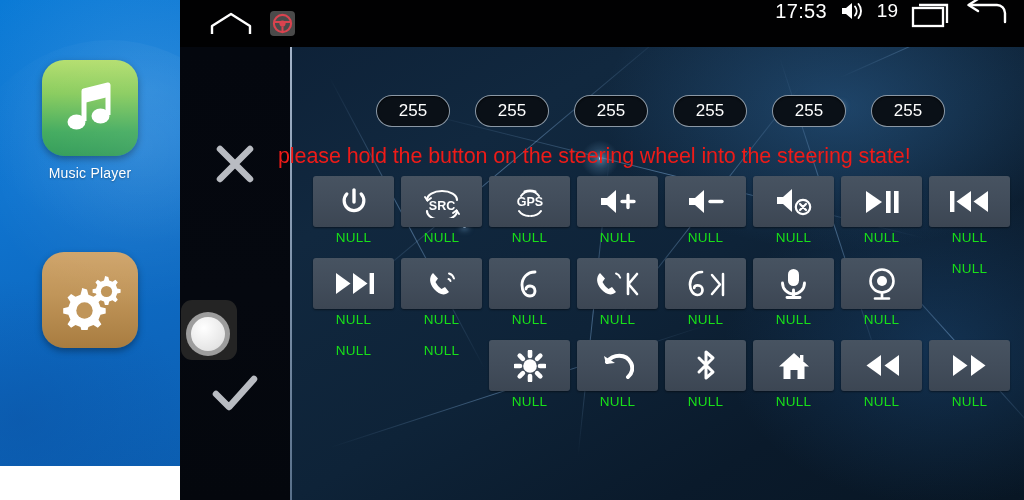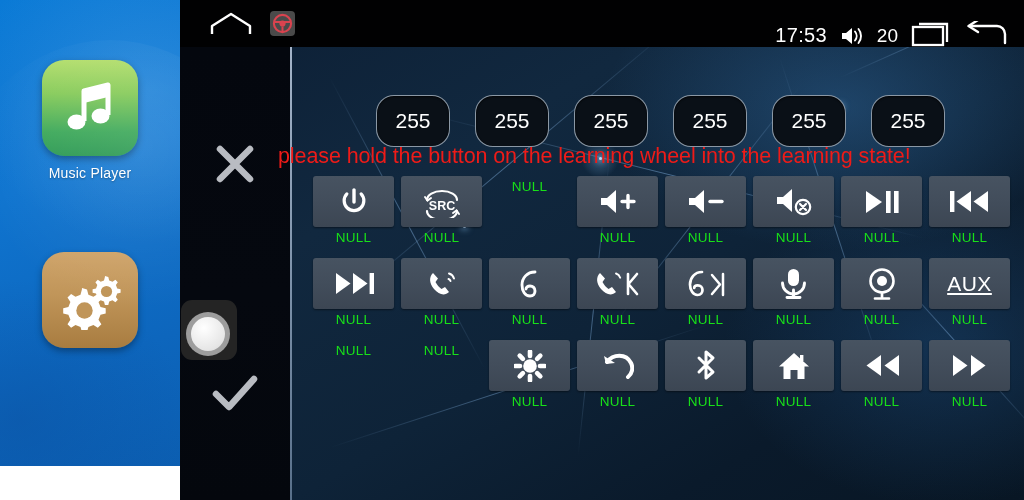--- a/index.html
+++ b/index.html
@@ -33,21 +33,21 @@
   .sb-white-strip{ position:absolute; left:0; bottom:0; width:180px; height:34px; background:#fff; }
 
   
   #main{ position:absolute; left:180px; top:0; width:844px; height:500px; background:#050a16; }
 
   
   #statusbar{ position:absolute; left:0; top:0; width:844px; height:47px; background:#010102; }
   #sb-home{ position:absolute; left:29px; top:12px; }
   #sb-wheel{ position:absolute; left:90px; top:11px; width:25px; height:25px;
              background:#4a4a4a; border-radius:4px; display:flex; align-items:center; justify-content:center; }
-  #sb-right{ position:absolute; right:16px; top:0; height:47px; display:flex; align-items:flex-end; gap:13px; }
+  #sb-right{ position:absolute; right:16px; top:0; height:47px; display:flex; align-items:flex-start; gap:13px; }
   #sb-time{ color:#fff; font-size:20px; letter-spacing:.3px; }
   #sb-vol{ color:#fff; font-size:19px; }
   .sb-ico{ display:flex; align-items:center; }
 
   
   #panel{
     position:absolute; left:0; top:47px; width:844px; height:453px;
     background:
       radial-gradient(circle 26px at 420px 112px, rgba(150,210,255,.30) 0%, rgba(150,210,255,0) 72%),
       radial-gradient(ellipse 330px 200px at 660px 60px, rgba(60,130,195,.34) 0%, rgba(60,130,195,0) 72%),
@@ -69,37 +69,37 @@
   
   #key-wrap{ position:absolute; left:-2px; top:252px; width:62px; height:62px; }
   #key-sq{ position:absolute; left:3px; top:1px; width:56px; height:60px; border-radius:11px; background:#242424; }
   #key-circle{ position:absolute; left:8px; top:13px; width:44px; height:44px; border-radius:50%;
                background:#9d9d9d; display:flex; align-items:center; justify-content:center; }
   #key-circle:after{ content:""; width:34px; height:34px; border-radius:50%;
                background:radial-gradient(circle at 38% 32%, #ffffff, #e6e6e6 70%, #d5d5d5 100%); }
 
   
   #pills{ position:absolute; left:0; top:0; width:844px; height:453px; }
-  .pill{ position:absolute; top:48px; width:74px; height:52px; border-radius:18px;
+  .pill{ position:absolute; top:48px; width:74px; height:32px; border-radius:18px;
          background:#0a1017; border:1px solid rgba(190,205,220,.72);
-         color:#fff; font-size:21px; display:flex; align-items:center; justify-content:center;
+         color:#fff; font-size:17px; display:flex; align-items:center; justify-content:center;
          box-shadow:inset 0 1px 2px rgba(0,0,0,.7); }
 
   
   #warn{ position:absolute; left:98px; top:97px; color:#ee1b18; font-size:21.5px;
          letter-spacing:-.1px; white-space:nowrap; }
 
   
   #grid{ position:absolute; left:133px; top:129px; width:705px; }
   .grid-row{ display:flex; gap:7px; margin-bottom:13px; }
   .cell{ width:81px; }
   .fbtn{ height:51px; border-radius:3px;
          background:linear-gradient(180deg,#475361 0%,#424d5b 50%,#3c4653 100%);
          display:flex; align-items:center; justify-content:center; color:#fff;
-         box-shadow:0 1px 2px rgba(0,0,0,.45);text-decoration:underline; }
+         box-shadow:0 1px 2px rgba(0,0,0,.45); }
   .fbtn.lbl{ font-size:21px; letter-spacing:.5px; }
   .flabel{ text-align:center; color:#18e019; font-size:13.5px; margin-top:3px; letter-spacing:.3px; }
 </style>
 </head>
 <body>
 
 <div id="screen">
 
   <div id="sidebar">
 
@@ -152,21 +152,21 @@
       </span>
       <div id="sb-right">
         <span id="sb-time">17:53</span>
         <span class="sb-ico">
           <svg width="24" height="22" viewBox="0 0 24 22">
             <path d="M2 8 H6 L12 3 V19 L6 14 H2 Z" fill="#fff"></path>
             <path d="M15 6.5 a7 7 0 0 1 0 9" fill="none" stroke="#fff" stroke-width="1.9" stroke-linecap="round"></path>
             <path d="M18.5 4 a11 11 0 0 1 0 14" fill="none" stroke="#fff" stroke-width="1.9" stroke-linecap="round"></path>
           </svg>
         </span>
-        <span id="sb-vol">20</span>
+        <span id="sb-vol">19</span>
         <span class="sb-ico">
           <svg width="40" height="28" viewBox="0 0 40 28">
             <rect x="2" y="8" width="30" height="18" fill="none" stroke="#fff" stroke-width="2.3"></rect>
             <path d="M8 5 H36 V23" fill="none" stroke="#fff" stroke-width="2.3"></path>
           </svg>
         </span>
         <span class="sb-ico">
           <svg width="44" height="26" viewBox="0 0 44 26">
             <path d="M41 22 L41 13 a8 8 0 0 0 -8 -8 L7 5" fill="none" stroke="#fff" stroke-width="2.4" stroke-linecap="round"></path>
             <path d="M14 -1 L4.5 5 L14 11" fill="none" stroke="#fff" stroke-width="2.4" stroke-linecap="round" stroke-linejoin="round"></path>
@@ -217,21 +217,21 @@
 
       <div id="pills">
         <div class="pill" style="left:196px;">255</div>
         <div class="pill" style="left:295px;">255</div>
         <div class="pill" style="left:394px;">255</div>
         <div class="pill" style="left:493px;">255</div>
         <div class="pill" style="left:592px;">255</div>
         <div class="pill" style="left:691px;">255</div>
       </div>
 
-      <div id="warn" style="color: rgb(238, 27, 24);">please hold the button on the learning wheel into the learning state!</div>
+      <div id="warn" style="color: rgb(238, 27, 24);">please hold the button on the steering wheel into the steering state!</div>
 
       <div id="grid">
           <div class="grid-row">
             <div class="cell">
               <div class="fbtn">
                 <span style="display: flex;">
                   <svg width="30" height="30" viewBox="0 0 32 32" fill="none">
                     <path d="M16 3 V16" stroke="#ffffff" stroke-width="3.6" stroke-linecap="round"></path>
                     <path d="M8.4 7.4 a10.5 10.5 0 1 0 15.2 0" stroke="#ffffff" stroke-width="3.4" stroke-linecap="round"></path>
                   </svg>
@@ -247,20 +247,31 @@
                     <path d="M4 14 a15 9 0 0 1 30 0" stroke="#ffffff" stroke-width="2.2" stroke-linecap="round"></path>
                     <path d="M34 25 a15 9 0 0 1 -30 0" stroke="#ffffff" stroke-width="2.2" stroke-linecap="round"></path>
                     <path d="M2 11 L4.5 14.5 L8 12" stroke="#ffffff" stroke-width="2" stroke-linecap="round"></path>
                     <path d="M36 28 L33.5 24.5 L30 27" stroke="#ffffff" stroke-width="2" stroke-linecap="round"></path>
                   </svg>
                 </span>
               </div>
               <div class="flabel" style="color: rgb(24, 224, 25);">NULL</div>
             </div>
             <div class="cell">
+              <div class="fbtn">
+                <span style="display: flex;">
+                  <svg width="34" height="32" viewBox="0 0 34 32" fill="none">
+                    <text x="17" y="20" fill="#ffffff" font-size="12.5" font-family="Liberation Sans,sans-serif" font-weight="bold" text-anchor="middle">GPS</text>
+                    <path d="M8 10 a11 11 0 0 1 18 0" stroke="#ffffff" stroke-width="2.1" stroke-linecap="round"></path>
+                    <path d="M11.5 5.5 a15.5 15.5 0 0 1 11 0" stroke="#ffffff" stroke-width="2.1" stroke-linecap="round"></path>
+                    <path d="M6 25 a12 10 0 0 0 10 5" stroke="#ffffff" stroke-width="2.1" stroke-linecap="round"></path>
+                    <path d="M28 25 a12 10 0 0 1 -10 5" stroke="#ffffff" stroke-width="2.1" stroke-linecap="round"></path>
+                  </svg>
+                </span>
+              </div>
               <div class="flabel" style="color: rgb(24, 224, 25);">NULL</div>
             </div>
             <div class="cell">
               <div class="fbtn">
                 <span style="display: flex;">
                   <svg width="38" height="29" viewBox="0 0 38 29" fill="none">
                     <path d="M2 11 H8 L17 3 V26 L8 18 H2 Z" fill="#ffffff"></path>
                     <path d="M23 14.5 H35 M29 8.5 V20.5" stroke="#ffffff" stroke-width="3.4" stroke-linecap="round"></path>
                   </svg>
                 </span>
@@ -392,21 +403,20 @@
                   <svg width="30" height="32" viewBox="0 0 30 32" fill="none">
                     <circle cx="15" cy="13" r="11.5" fill="none" stroke="#ffffff" stroke-width="2.6"></circle>
                     <circle cx="15" cy="13" r="5" fill="#ffffff"></circle>
                     <path d="M15 24.5 V29 M8 30.5 H22" stroke="#ffffff" stroke-width="2.7" stroke-linecap="round"></path>
                   </svg>
                 </span>
               </div>
               <div class="flabel" style="color: rgb(24, 224, 25);">NULL</div>
             </div>
             <div class="cell">
-              <div class="fbtn lbl">AUX</div>
               <div class="flabel" style="color: rgb(24, 224, 25);">NULL</div>
             </div>
           </div>
           <div class="grid-row">
             <div class="cell">
               <div class="flabel" style="color: rgb(24, 224, 25);">NULL</div>
             </div>
             <div class="cell">
               <div class="flabel" style="color: rgb(24, 224, 25);">NULL</div>
             </div>

